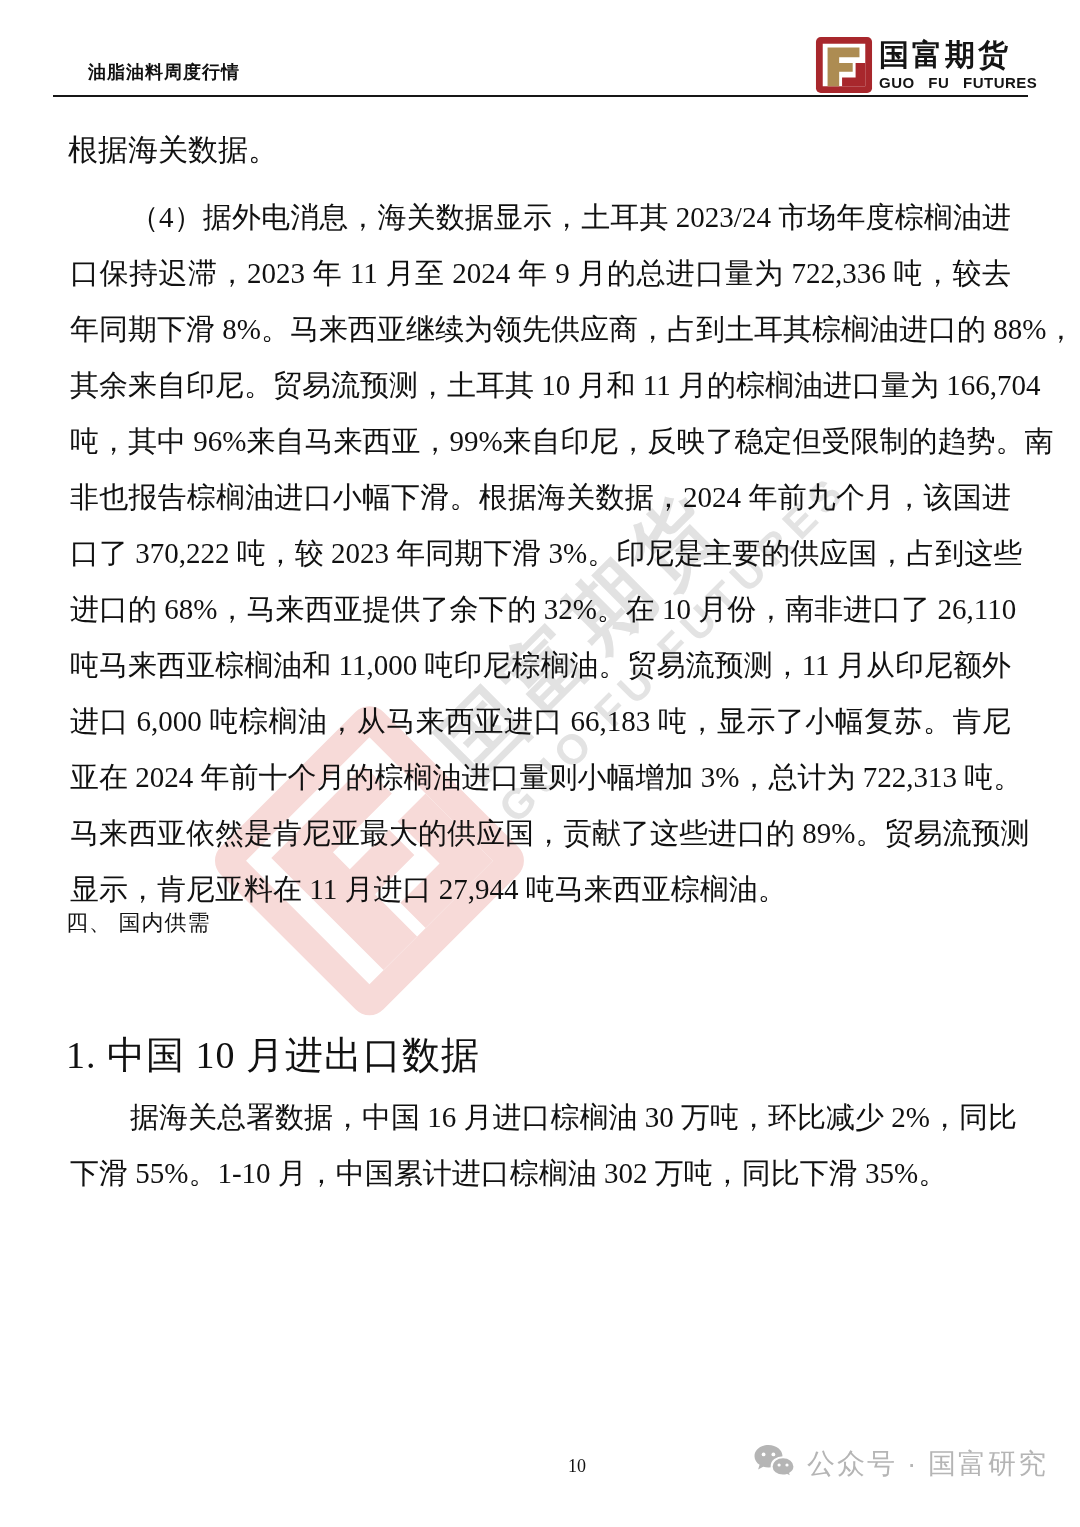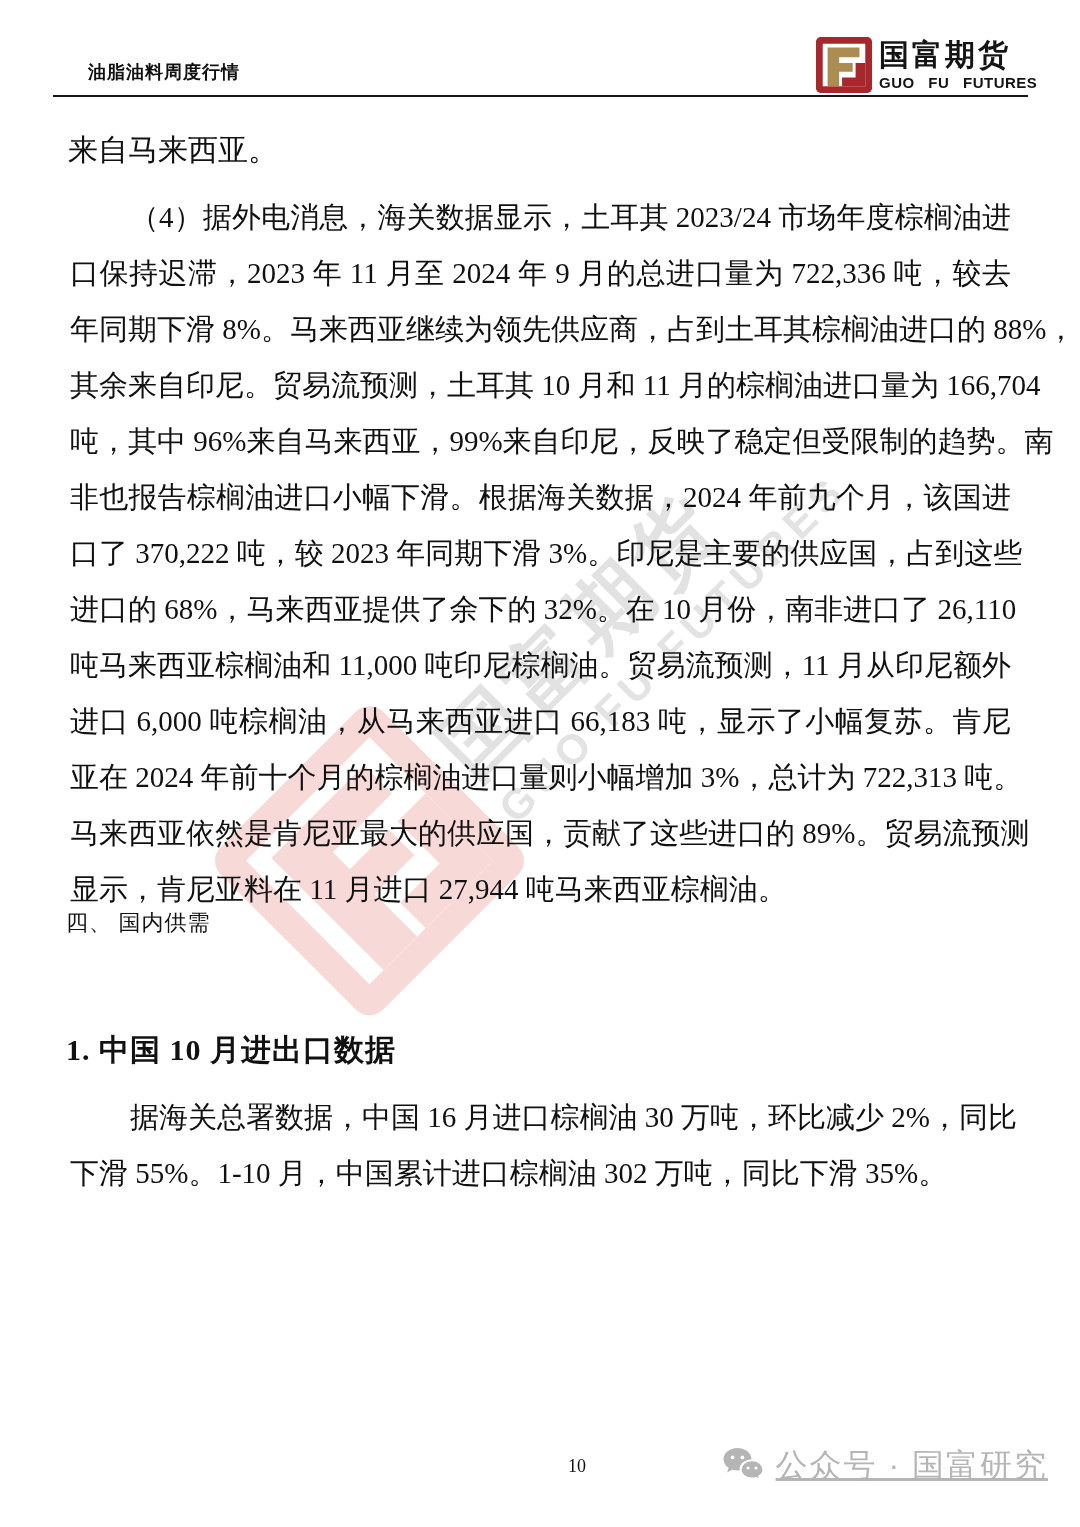--- a/index.html
+++ b/index.html
@@ -64,32 +64,31 @@
     text-align:justify;text-align-last:justify;
     white-space:nowrap;
   }
   .para-line.indent{text-indent:60px;}
   .para-line.last{text-align-last:left;}
 
   .h2{
     left:66px;top:908px;font-size:22px;font-weight:normal;letter-spacing:1px;z-index:1;
   }
   .h3{
-    left:66px;top:1030px;font-size:30px;font-weight:bold;letter-spacing:1px;z-index:1;
+    left:66px;top:1030px;font-size:38px;font-weight:normal;letter-spacing:1px;z-index:1;
   }
 
   
   .page-num{left:0;top:1456px;width:1080px;text-align:center;font-size:18px;z-index:1;padding-left:37px;}
   .wechat{
     right:32px;top:1444px;display:flex;align-items:center;gap:12px;z-index:1;
   }
   .wechat-label{
-    font-size:32px;color:var(--footer-gray);letter-spacing:2px;
+    font-size:28px;color:var(--footer-gray);letter-spacing:2px;
     font-family:"Liberation Sans","DejaVu Sans",sans-serif;
-    text-decoration:underline;
   }
 </style>
 </head>
 <body style="--brand-red: #a8272c; --brand-gold: #ad8c52; --footer-gray: #b5b5b5; --wm-pink: #f7dad8; --wm-gray: #d9d9d9;">
 
 <div class="abs watermark">
   <span>
     <svg width="238" height="238" viewBox="0 0 60 60" aria-hidden="true">
       <rect x="1" y="1" width="58" height="58" rx="5" fill="#f7dad8"></rect>
       <rect x="8" y="8" width="44" height="44" fill="#ffffff"></rect>
@@ -115,21 +114,21 @@
     </svg>
   </span>
   <div class="brand-text">
     <span class="brand-cn">国富期货</span>
     <span class="brand-en">GUO FU FUTURES</span>
   </div>
 </div>
 
 <div class="abs header-rule"></div>
 
-<div class="abs p1">来自马来西亚。</div>
+<div class="abs p1">根据海关数据。</div>
 
 <div class="abs para p2">
   <div class="para-line indent">（4）据外电消息，海关数据显示，土耳其 2023/24 市场年度棕榈油进</div>
   <div class="para-line">口保持迟滞，2023 年 11 月至 2024 年 9 月的总进口量为 722,336 吨，较去</div>
   <div class="para-line">年同期下滑 8%。马来西亚继续为领先供应商，占到土耳其棕榈油进口的 88%，</div>
   <div class="para-line">其余来自印尼。贸易流预测，土耳其 10 月和 11 月的棕榈油进口量为 166,704</div>
   <div class="para-line">吨，其中 96%来自马来西亚，99%来自印尼，反映了稳定但受限制的趋势。南</div>
   <div class="para-line">非也报告棕榈油进口小幅下滑。根据海关数据，2024 年前九个月，该国进</div>
   <div class="para-line">口了 370,222 吨，较 2023 年同期下滑 3%。印尼是主要的供应国，占到这些</div>
   <div class="para-line">进口的 68%，马来西亚提供了余下的 32%。在 10 月份，南非进口了 26,110</div>

